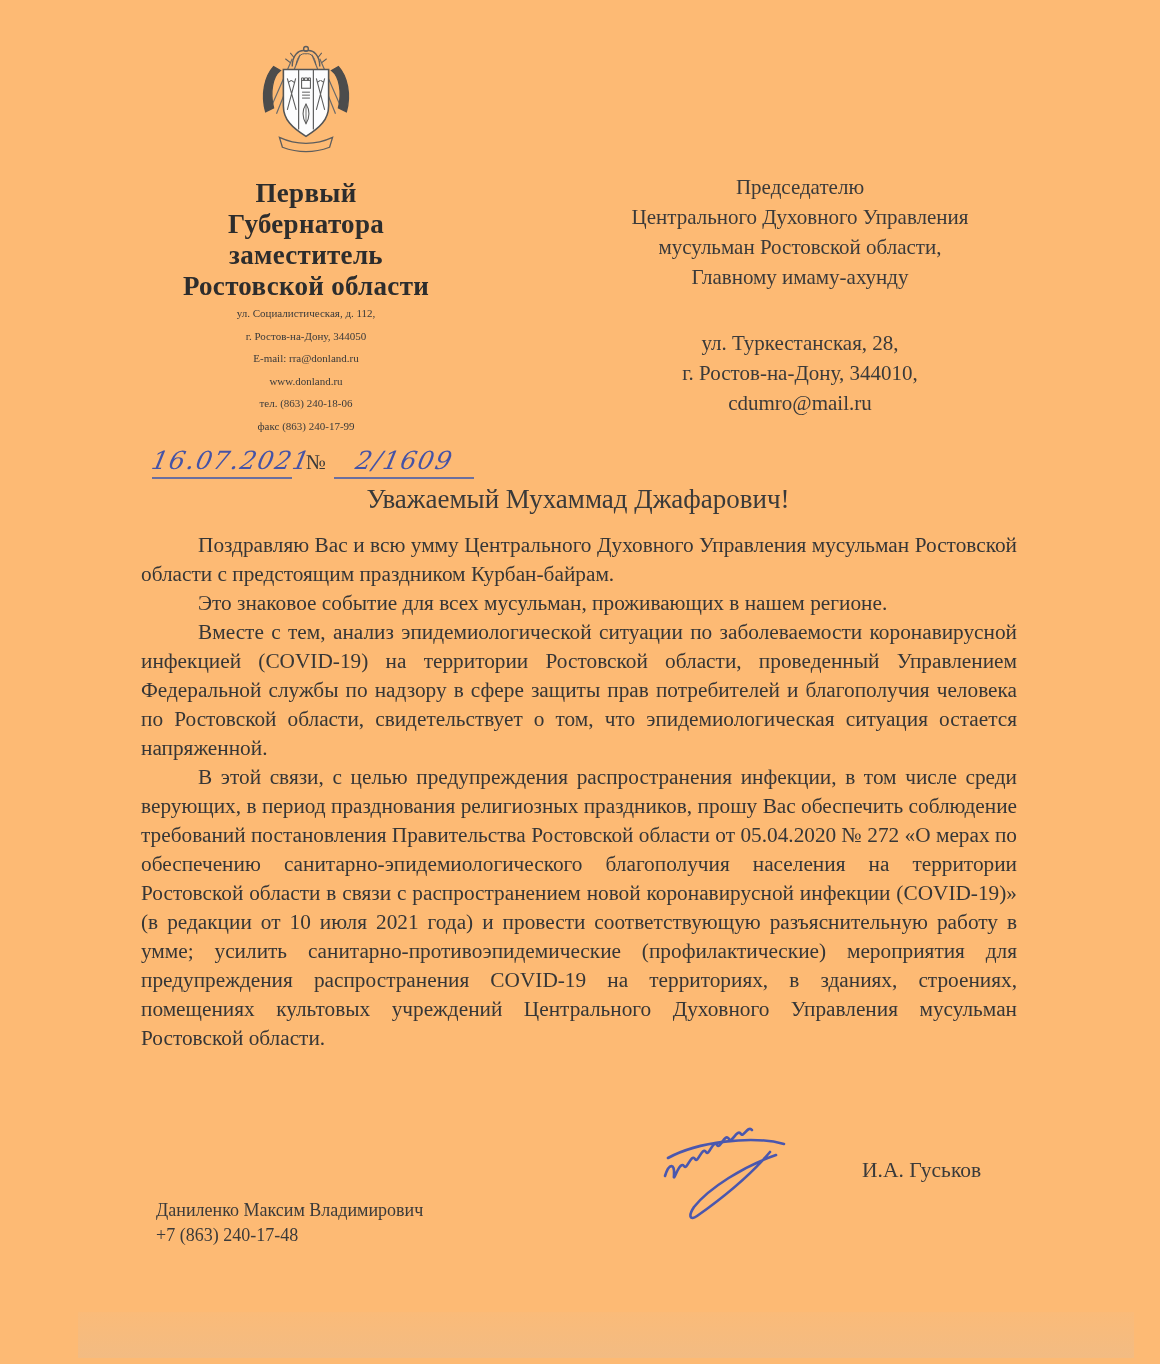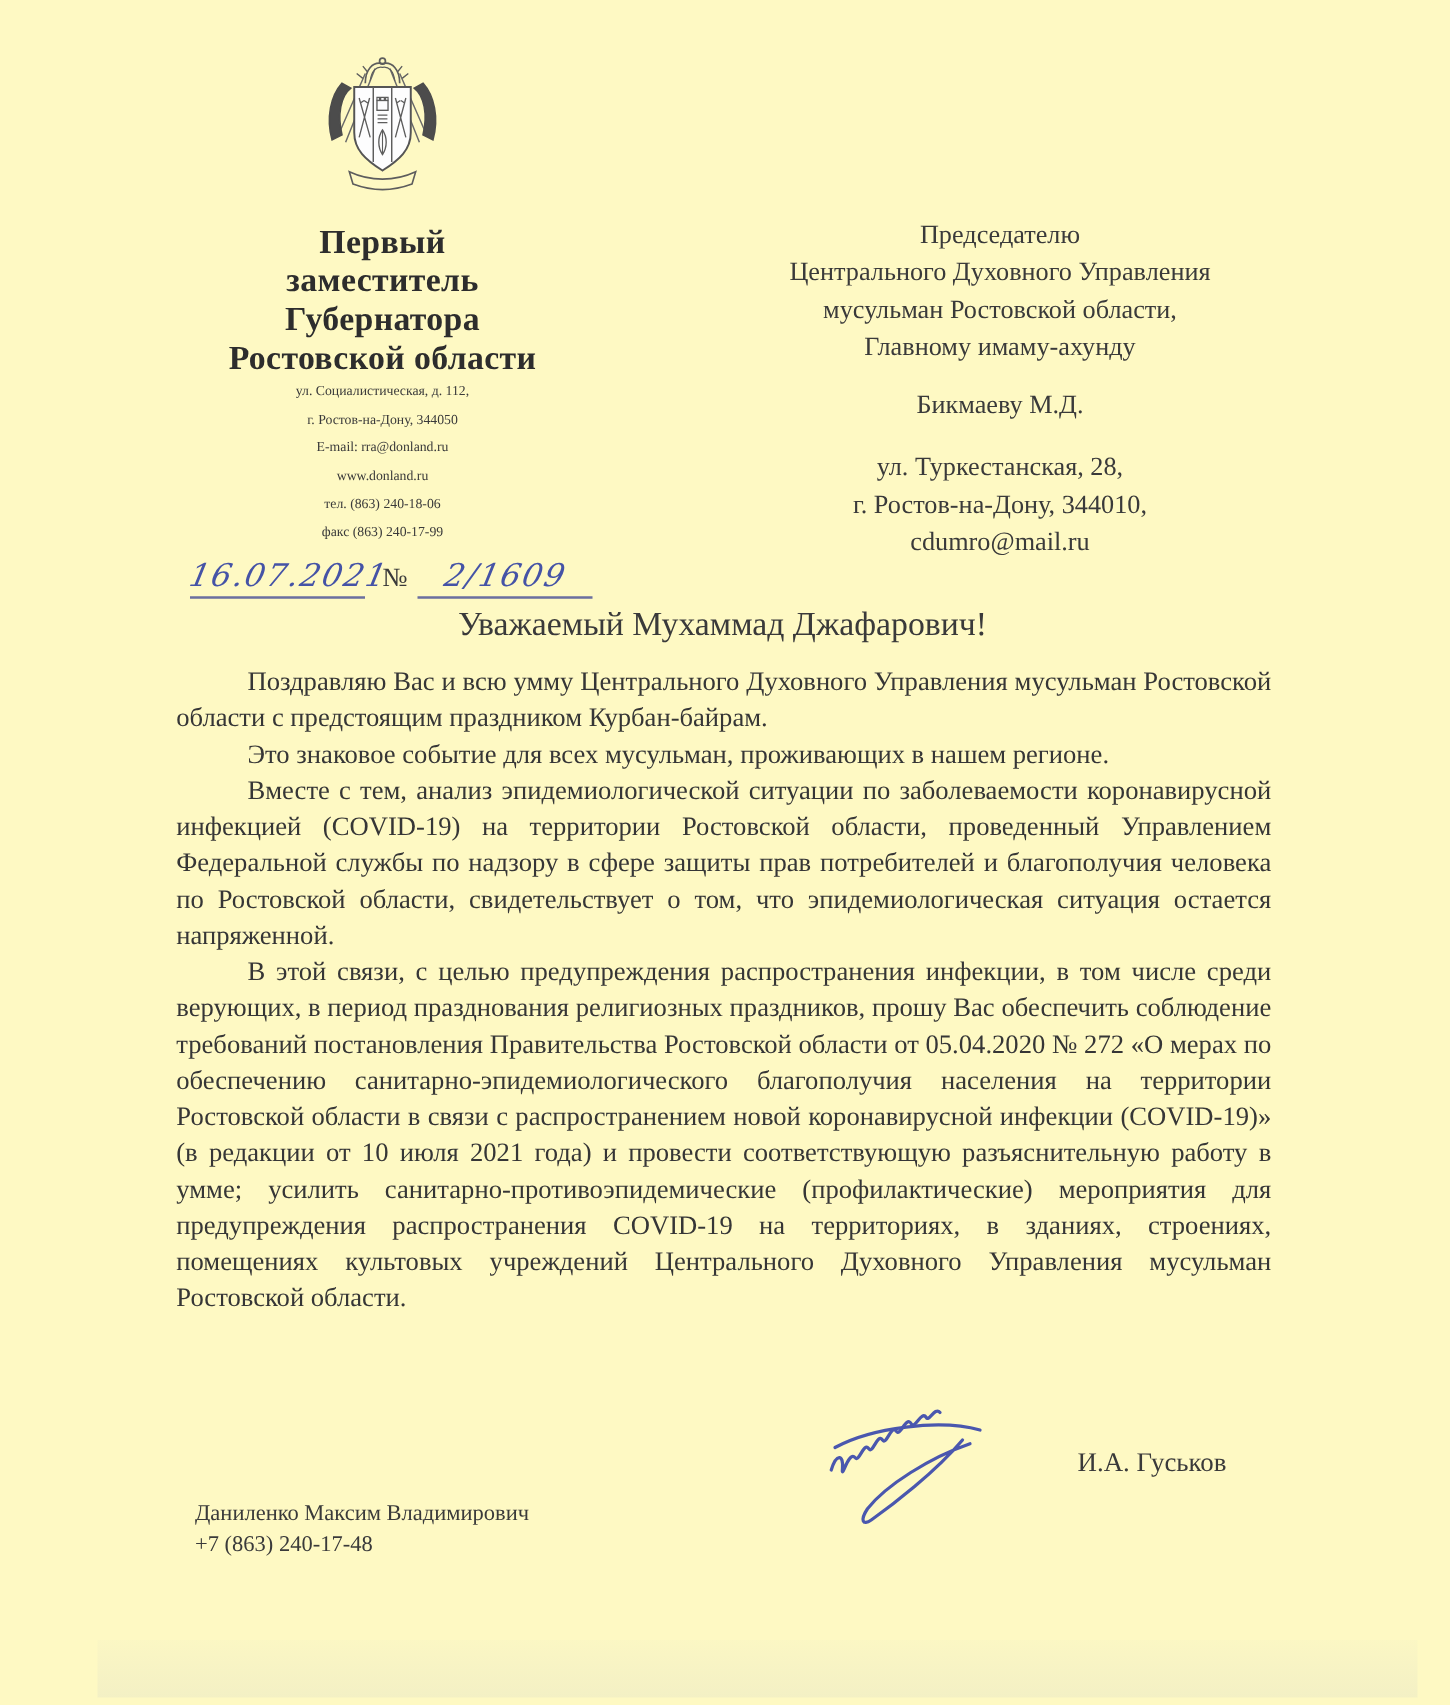--- a/index.html
+++ b/index.html
@@ -1,19 +1,19 @@
 <!DOCTYPE html>
 <html lang="ru"><head>
 <meta charset="utf-8">
 <style>
   html,body{margin:0;padding:0;background:#ffffff;}
   .page{
     position:relative;
     width:1160px;height:1364px;
-    background:#fef9c3;
+    background:#fdba74;
     font-family:"Liberation Serif","DejaVu Serif",serif;
     color:#323232;
     overflow:hidden;
   }
   
   .lh-left{
     position:absolute;left:150px;top:42px;width:312px;
     text-align:center;
   }
   .coat{width:118px;height:122px;margin:0 auto;}
@@ -134,22 +134,22 @@
         <path d="M60 62 V82" stroke-width="0.9"></path>
 
         <path d="M70.5 36 L79 68 M79 36 L70.5 68 M71.5 40 l3 -2 M78 40 l-3 -2" stroke-width="1.1"></path>
 
         <path d="M33 96 C50 104 70 104 87 96 L84 106 C68 112 52 112 36 106 Z" stroke-width="1.3"></path>
       </svg>
     </div>
 
     <div class="lh-title">
       <div>Первый</div>
+      <div>Губернатора</div>
       <div>заместитель</div>
-      <div>Губернатора</div>
       <div>Ростовской области</div>
     </div>
 
     <div class="lh-address">
       <div>ул. Социалистическая, д. 112,</div>
       <div>г. Ростов-на-Дону, 344050</div>
       <div>E-mail: rra@donland.ru</div>
       <div>www.donland.ru</div>
       <div>тел. (863) 240-18-06</div>
       <div>факс (863) 240-17-99</div>
@@ -159,21 +159,20 @@
       <span class="u-line u1"><span class="hand">16.07.2021</span></span><span class="num-sign">№</span><span class="u-line u2"><span class="hand">2/1609</span></span>
     </div>
   </div>
 
   <div class="lh-right">
     <div>Председателю</div>
     <div>Центрального Духовного Управления</div>
     <div>мусульман Ростовской области,</div>
     <div>Главному имаму-ахунду</div>
     <div class="gap1"></div>
-    <div>Бикмаеву М.Д.</div>
     <div class="gap2"></div>
     <div>ул. Туркестанская, 28,</div>
     <div>г. Ростов-на-Дону, 344010,</div>
     <div>cdumro@mail.ru</div>
   </div>
 
   <p class="salutation">Уважаемый Мухаммад Джафарович!</p>
 
   <div class="body-text">
     <p>Поздравляю Вас и всю умму Центрального Духовного Управления мусульман Ростовской области с предстоящим праздником Курбан-байрам.</p>

